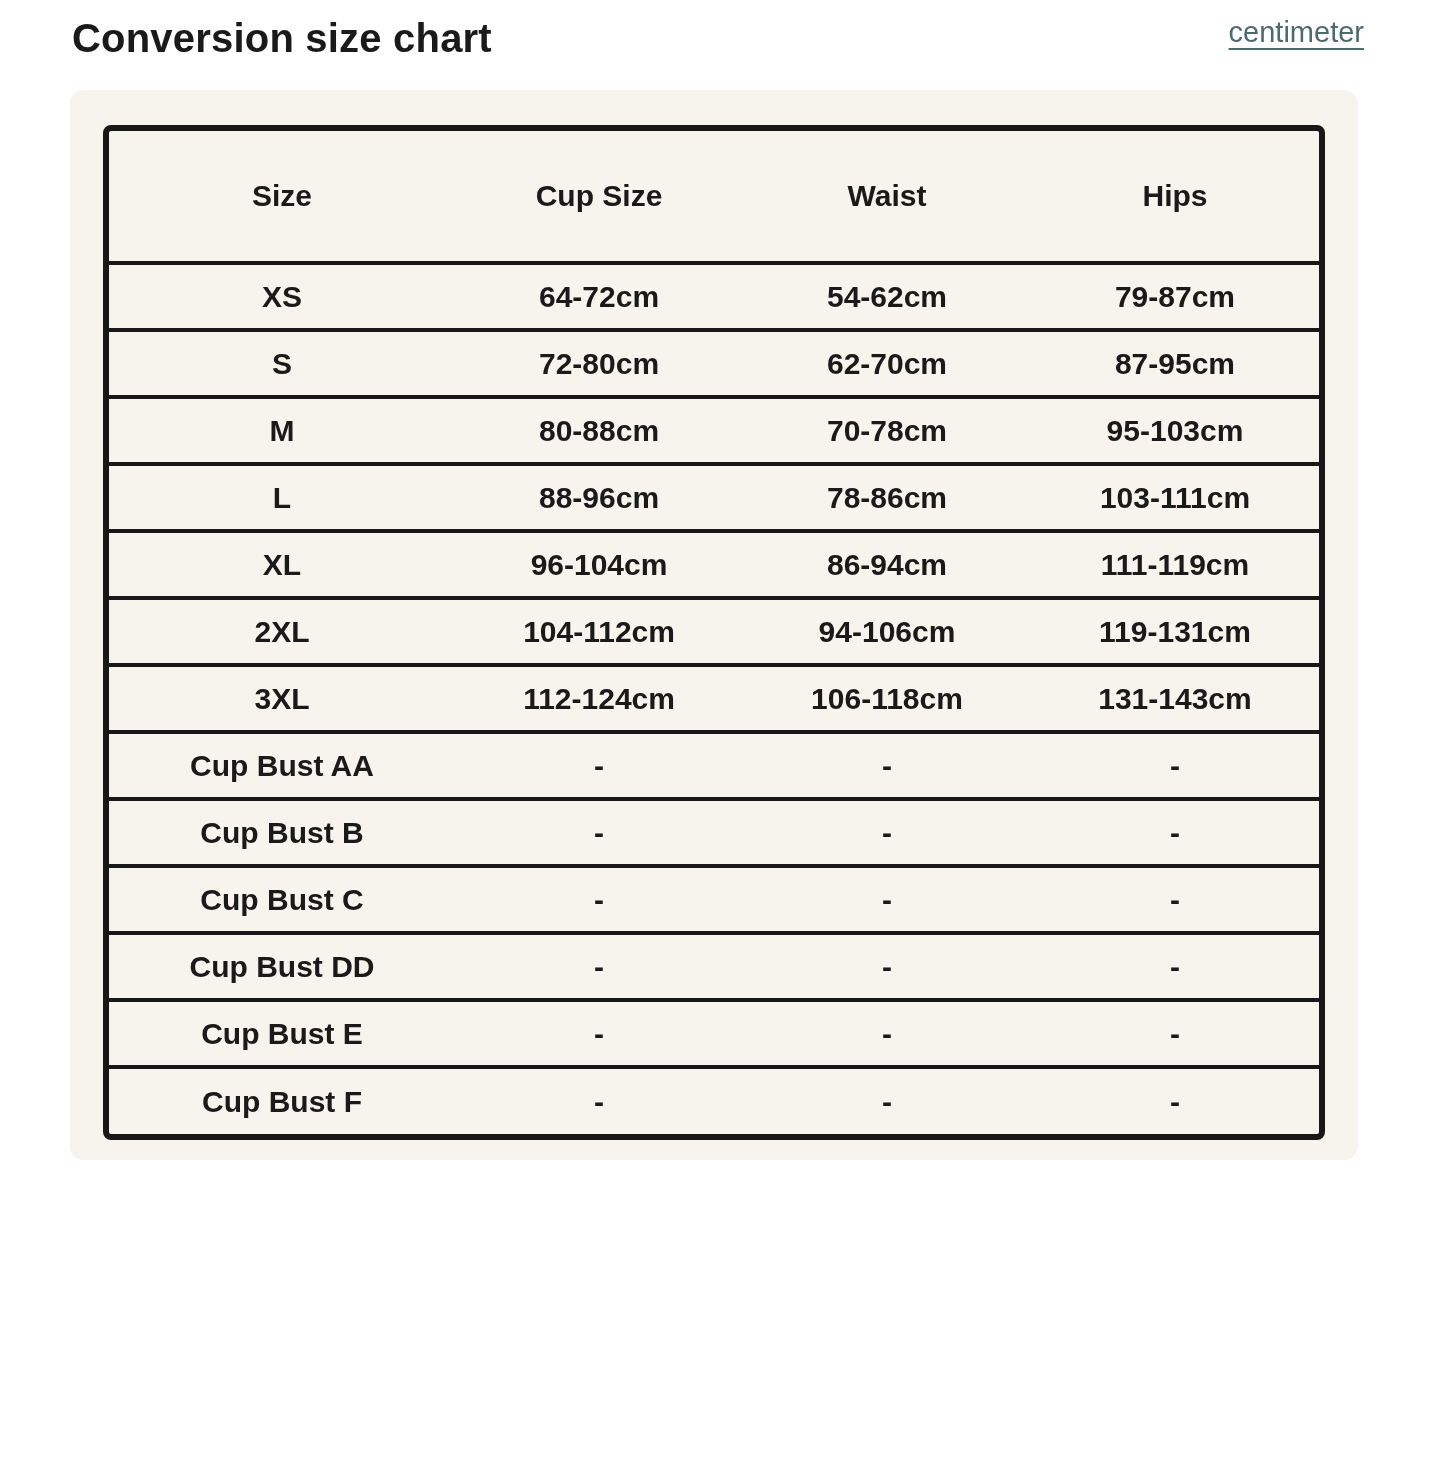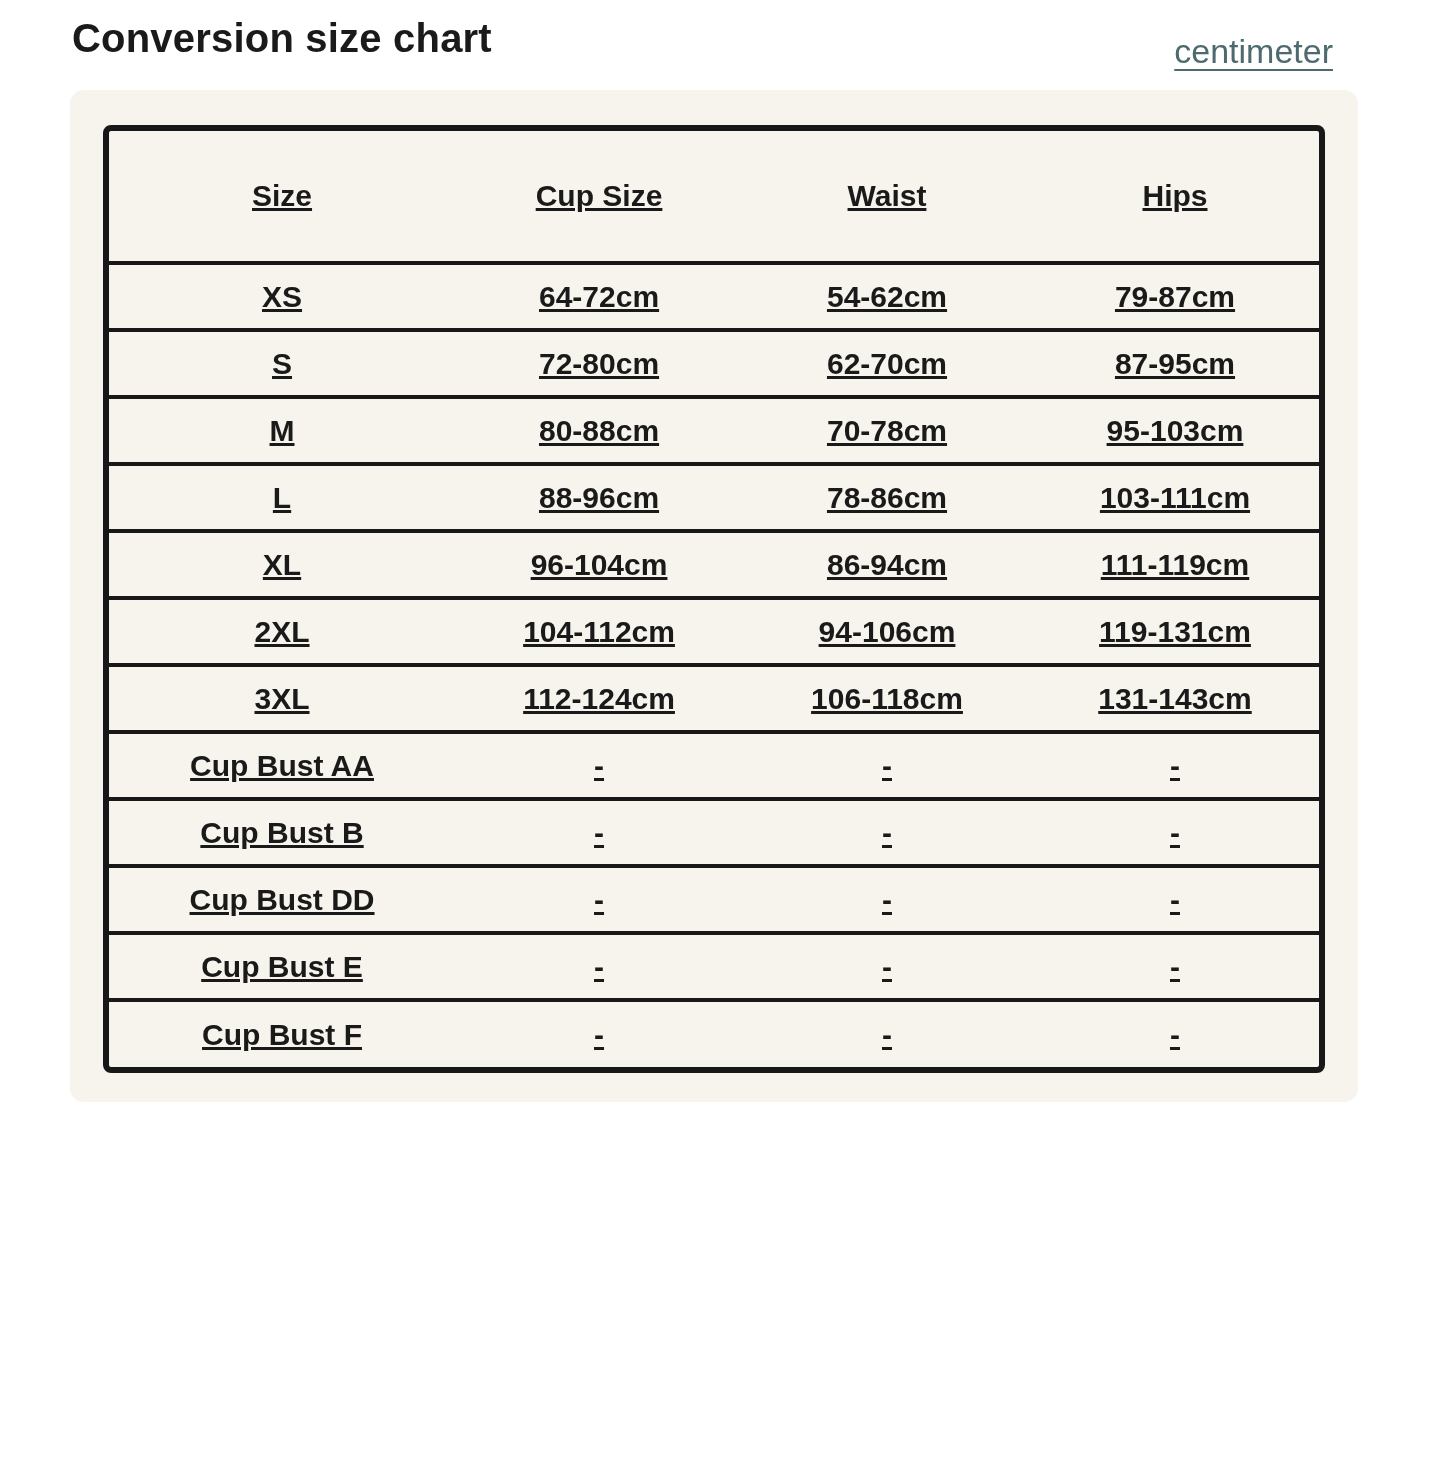--- a/index.html
+++ b/index.html
@@ -8,46 +8,45 @@
     width: 1445px;
     min-height: 1474px;
     font-family: "Liberation Sans", sans-serif;
     color: var(--text, #1a1a1a);
     -webkit-font-smoothing: antialiased;
   }
   .page-header {
     display: flex;
     justify-content: space-between;
     align-items: flex-start;
-    padding: 16px 112px 0 72px;
+    padding: 16px 81px 0 72px;
     height: 90px;
   }
   .title {
     font-size: 40px;
     font-weight: 700;
     letter-spacing: 0.2px;
     color: var(--text, #1d1d1d);
   }
   .unit-link {
-    font-size: 34px;
+    font-size: 29px;
     font-weight: 400;
     color: var(--link, #4d6b6e);
     text-decoration: underline;
     text-decoration-thickness: 2px;
     text-underline-offset: 6px;
-    margin-top: 16px;
+    margin-top: 0;
     cursor: pointer;
   }
   .card {
     margin-left: 70px;
     width: 1288px;
     background: var(--card-background, #f6f4ec);
     border-radius: 14px;
-    padding: 35px 33px 29px 33px;
-    text-decoration: underline;
+    padding: 35px 33px 20px 33px;
   }
   .table-frame {
     border: 6px solid var(--table-border, #181818);
     border-radius: 8px;
     overflow: hidden;
     background: var(--card-background, #f6f4ec);
   }
   table.size-table {
     width: 100%;
     border-collapse: collapse;
@@ -136,20 +135,26 @@
               <td>-</td>
               <td>-</td>
             </tr>
             <tr>
               <td>Cup Bust B</td>
               <td>-</td>
               <td>-</td>
               <td>-</td>
             </tr>
             <tr>
+              <td>Cup Bust C</td>
+              <td>-</td>
+              <td>-</td>
+              <td>-</td>
+            </tr>
+            <tr>
               <td>Cup Bust DD</td>
               <td>-</td>
               <td>-</td>
               <td>-</td>
             </tr>
             <tr>
               <td>Cup Bust E</td>
               <td>-</td>
               <td>-</td>
               <td>-</td>

